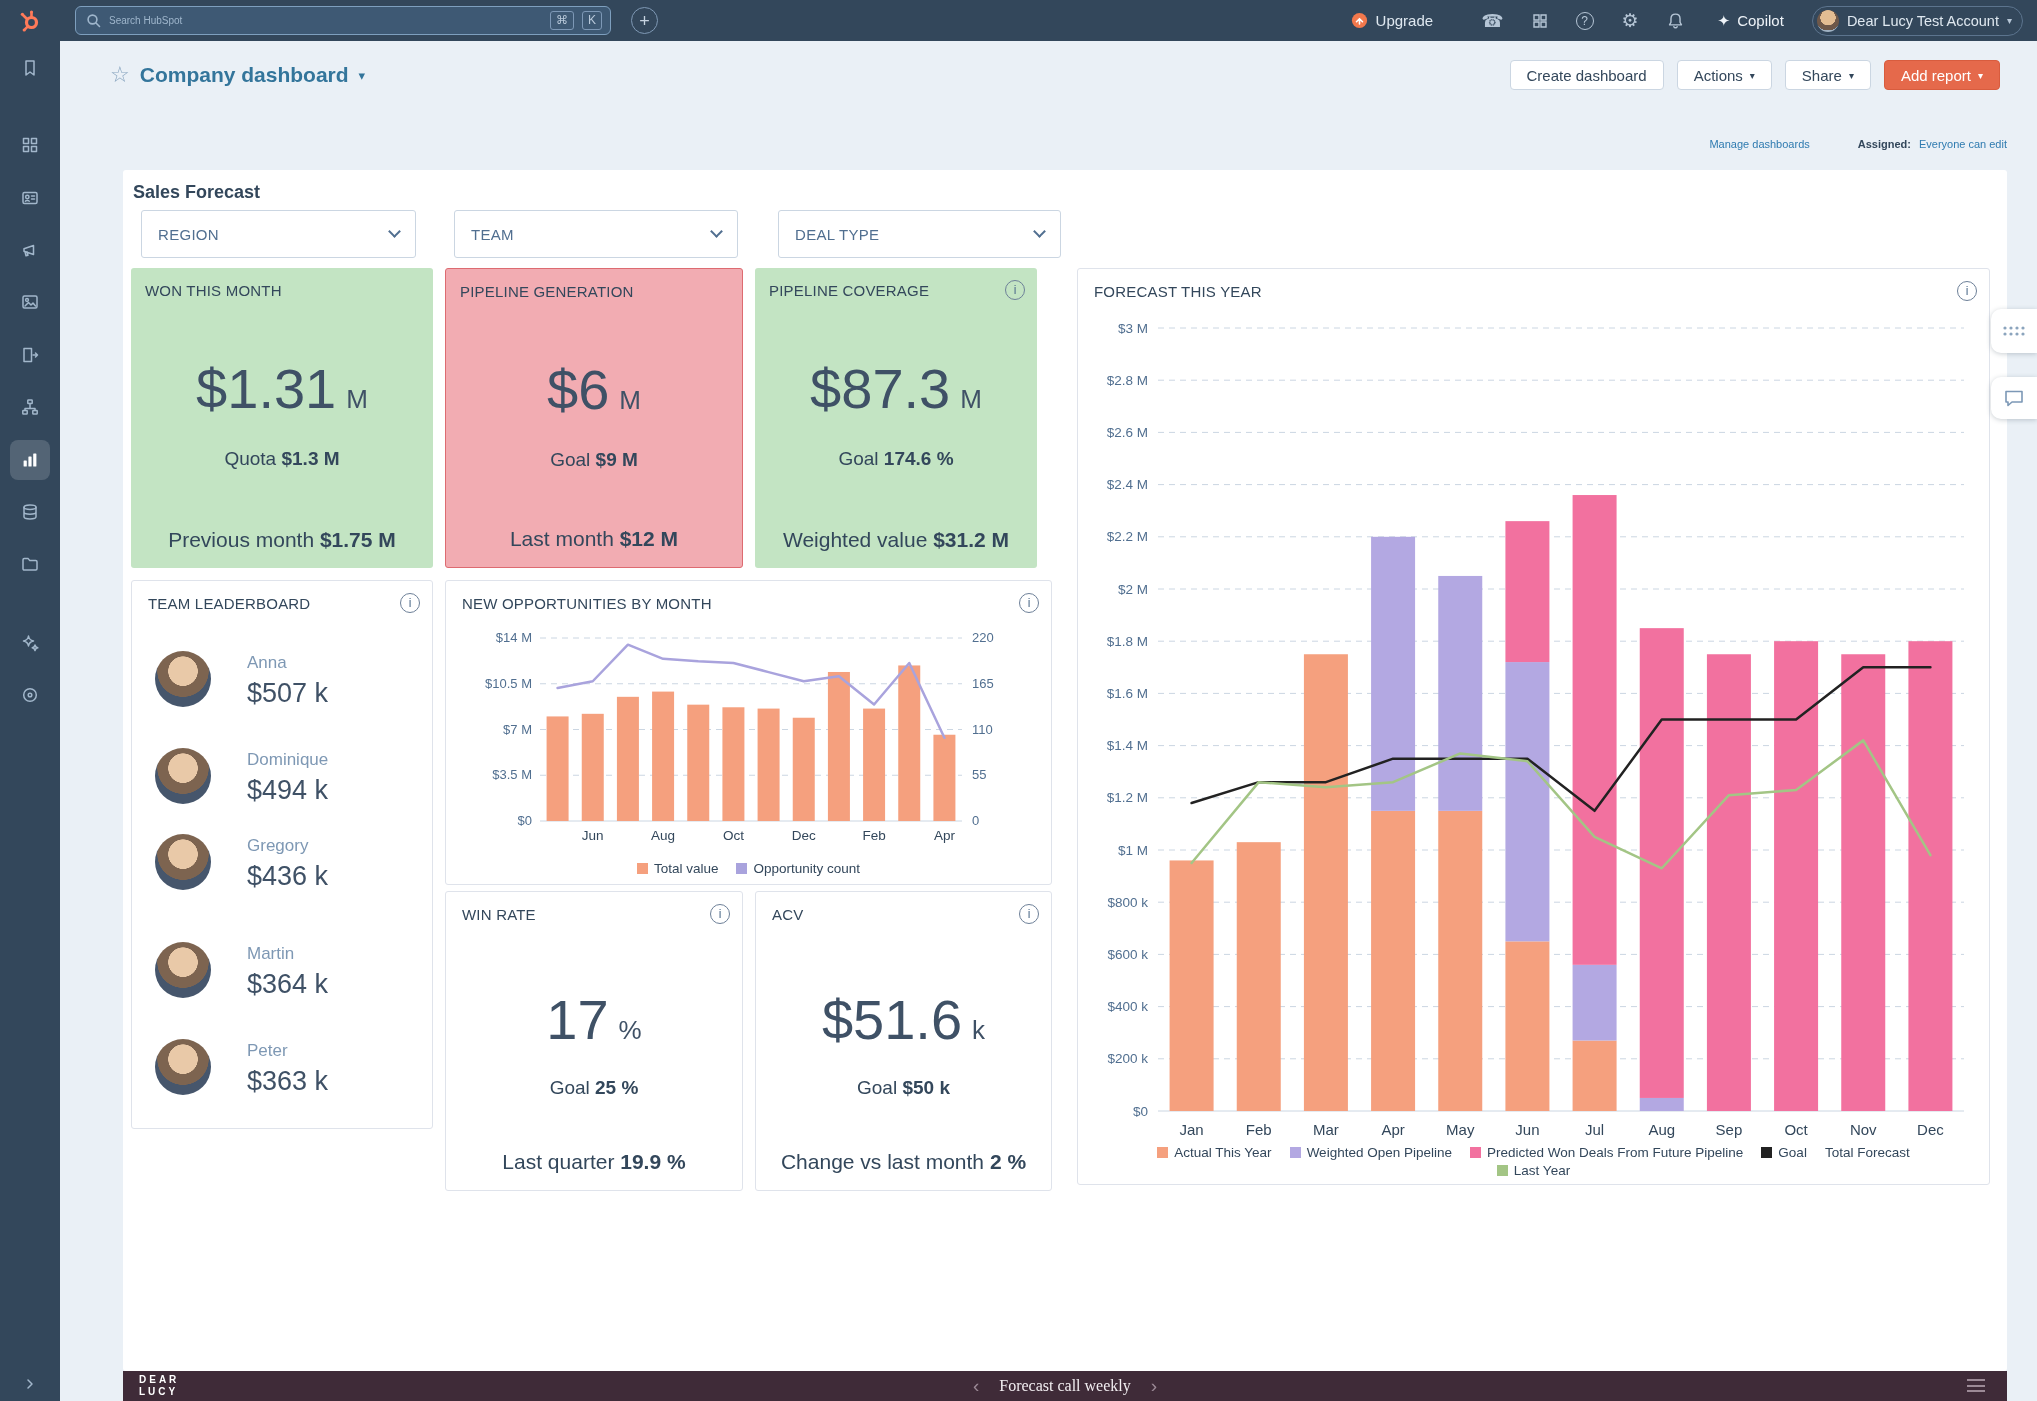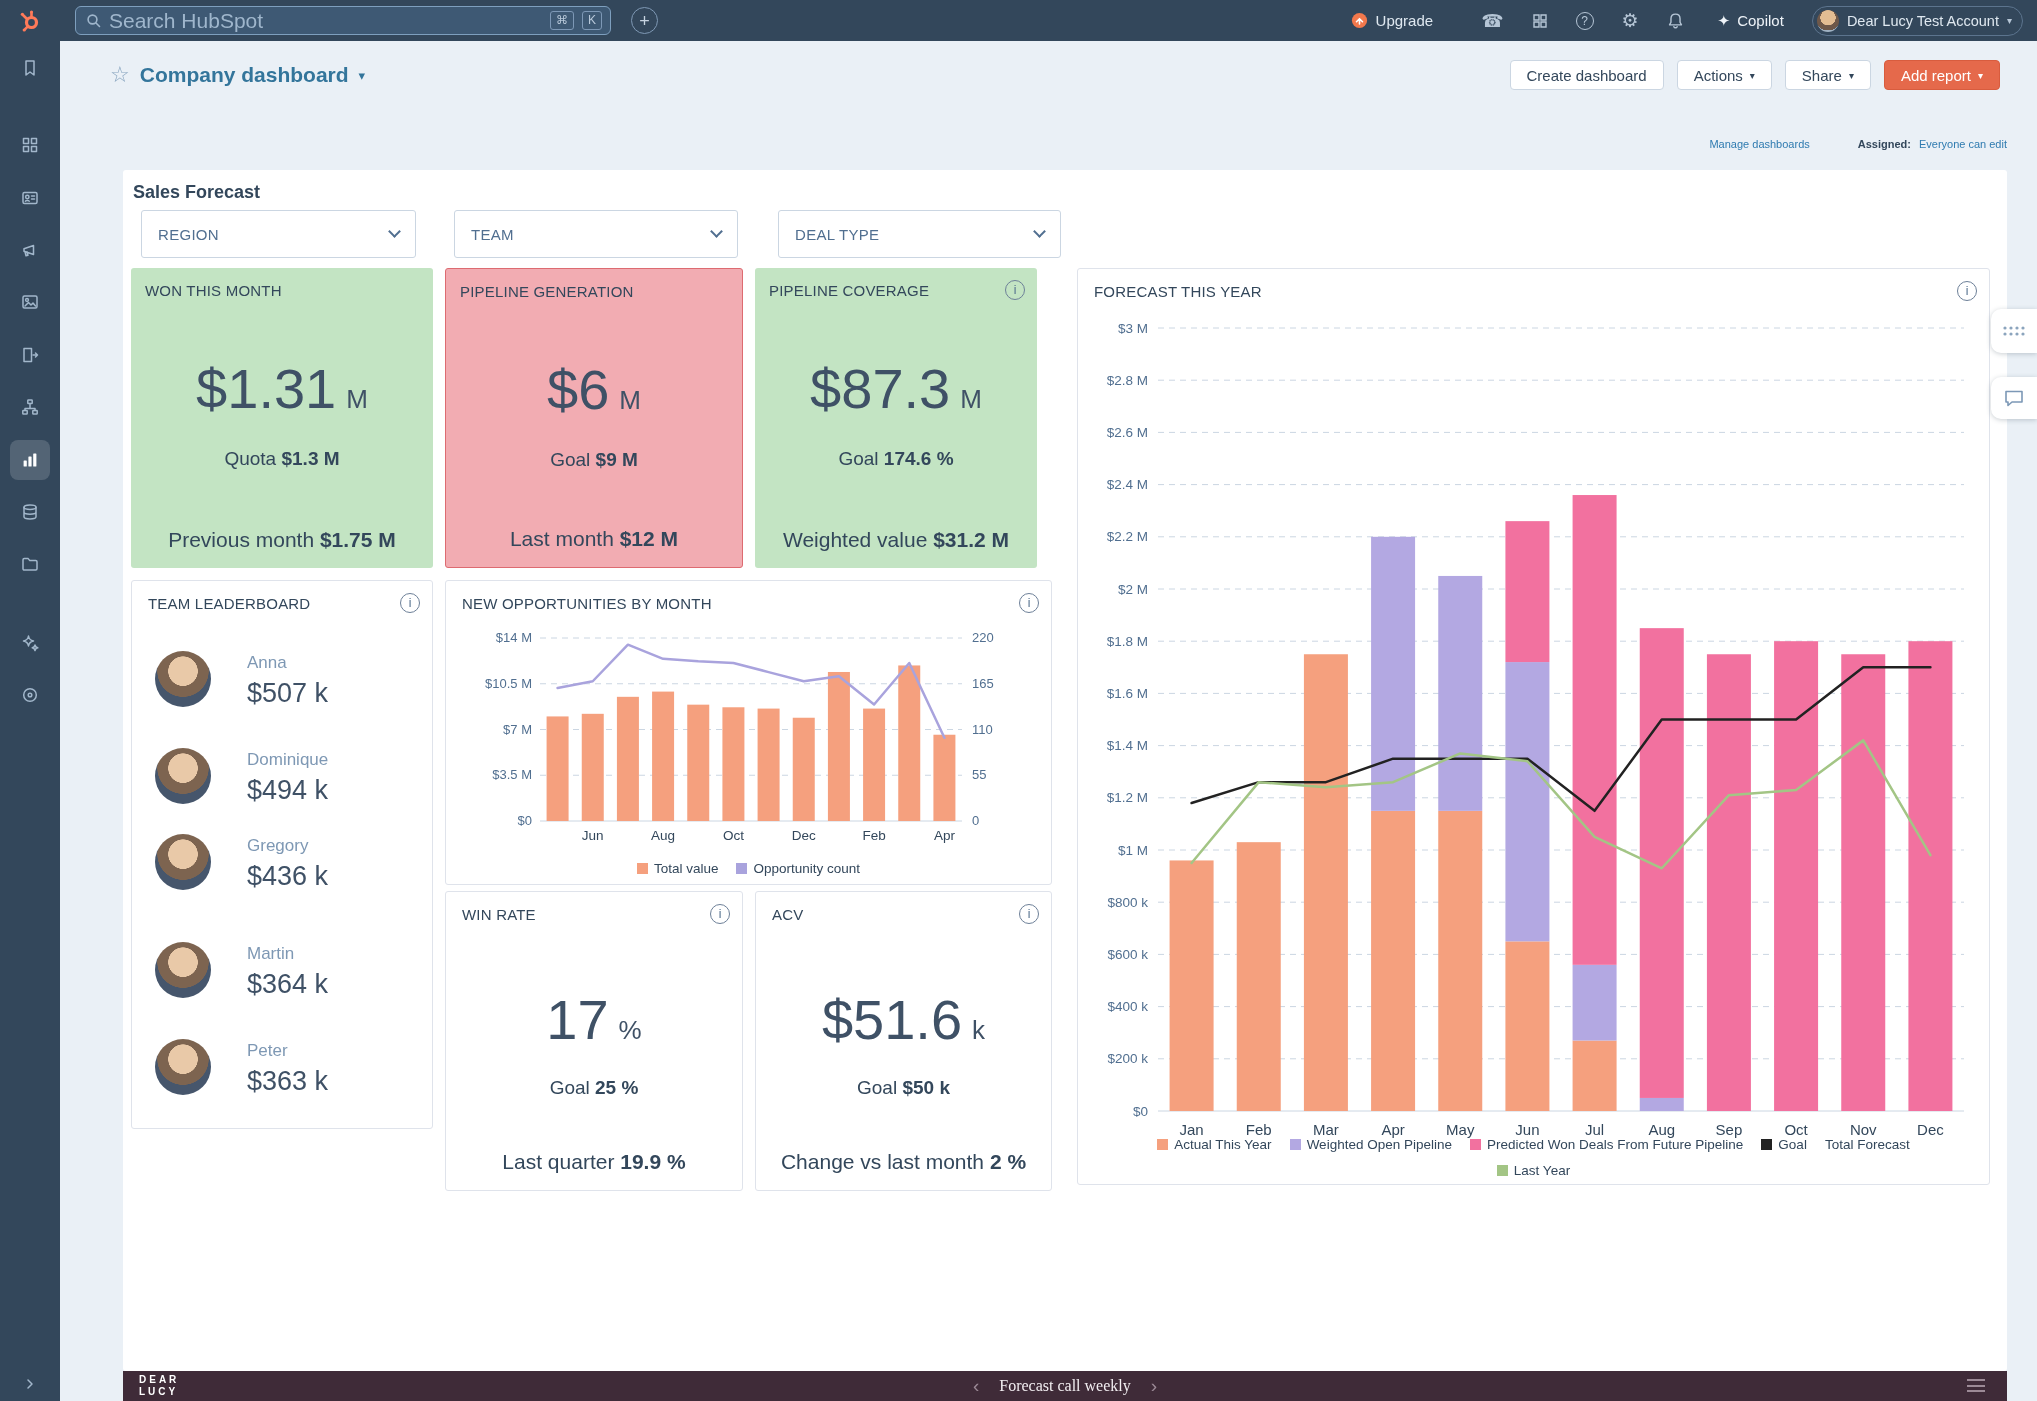--- a/index.html
+++ b/index.html
@@ -3,21 +3,21 @@
 <meta charset="utf-8">
 <style>
   * { margin:0; padding:0; box-sizing:border-box; font-family:"Liberation Sans","DejaVu Sans",sans-serif; }
   html,body { width:2037px; height:1401px; }
   body { background:#eaf0f6; overflow:hidden; position:relative; }
 
   
   .topbar { position:absolute; top:0; left:0; width:2037px; height:41px; background:#33475b; display:flex; align-items:center; z-index:20; }
   .logo { width:60px; display:flex; justify-content:center; align-items:center; cursor:pointer; }
   .searchbar { position:relative; width:536px; height:29px; margin-left:15px; background:#3e5974; border:1px solid #7e9fbe; border-radius:6px; display:flex; align-items:center; padding:0 8px 0 10px; gap:8px; }
-  .searchbar input { flex:1; background:transparent; border:none; outline:none; color:#f9a8d4; font-size:21px; }
+  .searchbar input { flex:1; background:transparent; border:none; outline:none; color:#f9a8d4; font-size:10px; }
   .searchbar input::placeholder { color:#9fb6cc; }
   .kbd { border:1px solid #7d98b6; border-radius:3px; padding:0 5px; font-size:12px; color:#b9c9da; height:19px; line-height:17px; }
   .add-circle { width:27px; height:27px; margin-left:20px; border-radius:50%; border:1px solid #7f99b5; background:transparent; color:#c6d3e0; font-size:18px; line-height:24px; text-align:center; cursor:pointer; }
   .topbar-right { margin-left:auto; display:flex; align-items:center; height:100%; padding-right:14px; }
   .upgrade { display:flex; gap:8px; align-items:center; color:#dfe8f0; font-size:15px; margin-right:34px; cursor:pointer; }
   .tb-ic { margin:0 14px; color:#b6c6d6; font-size:18px; display:flex; align-items:center; cursor:pointer; }
   .help-circle { width:18px; height:18px; border:1.5px solid #b6c6d6; border-radius:50%; color:#b6c6d6; font-size:12px; display:flex; align-items:center; justify-content:center; }
   .copilot { display:flex; gap:7px; align-items:center; margin-left:20px; margin-right:28px; color:#eef3f8; font-size:15px; cursor:pointer; }
   .copilot .spark { color:#eef3f8; font-size:15px; }
   .account { display:flex; gap:8px; align-items:center; border:1px solid #5c748e; border-radius:16px; padding:3px 10px 3px 4px; color:#dfe8f0; font-size:14.5px; cursor:pointer; }
@@ -64,21 +64,21 @@
   .sub-line { position:absolute; top:180px; width:100%; text-align:center; font-size:19px; color:#33475b; }
   .foot-line { position:absolute; bottom:16px; width:100%; text-align:center; font-size:21px; color:#33475b; }
 
   
   .lb-row { position:absolute; left:23px; display:flex; gap:36px; }
   .lb-av { width:56px; height:56px; border-radius:50%; background:radial-gradient(circle at 50% 36%, #e9c9a8 0 32%, #7d6450 33% 56%, #46566c 57% 100%); }
   .lb-name { font-size:17px; color:#7e98b4; margin-top:2px; }
   .lb-value { font-size:27px; color:#3f5166; margin-top:5px; }
 
   .chart-svg { position:absolute; top:0; left:0; }
-  .legend-col { position:absolute; bottom:6px; left:0; right:0; display:flex; flex-direction:column; align-items:center; gap:11px;text-align:center; }
+  .legend-col { position:absolute; bottom:6px; left:0; right:0; display:flex; flex-direction:column; align-items:center; gap:3px;text-align:center; }
   .legend-row { display:flex; justify-content:center; column-gap:18px; align-items:center; font-size:13.5px; color:#33475b; flex-wrap:wrap; }
   .lg-item { display:flex; align-items:center; gap:6px; cursor:pointer; }
   .sw { width:11px; height:11px; display:inline-block; }
 
   
   .bottom-bar { position:absolute; left:123px; top:1371px; width:1884px; height:30px; background:#3f2b38; z-index:6; }
   .brand { position:absolute; left:16px; top:3px; color:#ffffff; font-size:10px; font-weight:bold; letter-spacing:3px; line-height:1.2; display:flex; flex-direction:column; }
   .bb-center { position:absolute; left:50%; top:0; height:30px; transform:translateX(-50%); display:flex; align-items:center; gap:20px; }
   .bb-chev { color:#9c8a96; font-size:19px; cursor:pointer; }
   .bb-title { color:#f2eef1; font-size:16px; cursor:pointer;font-family:Liberation Serif, serif; }

